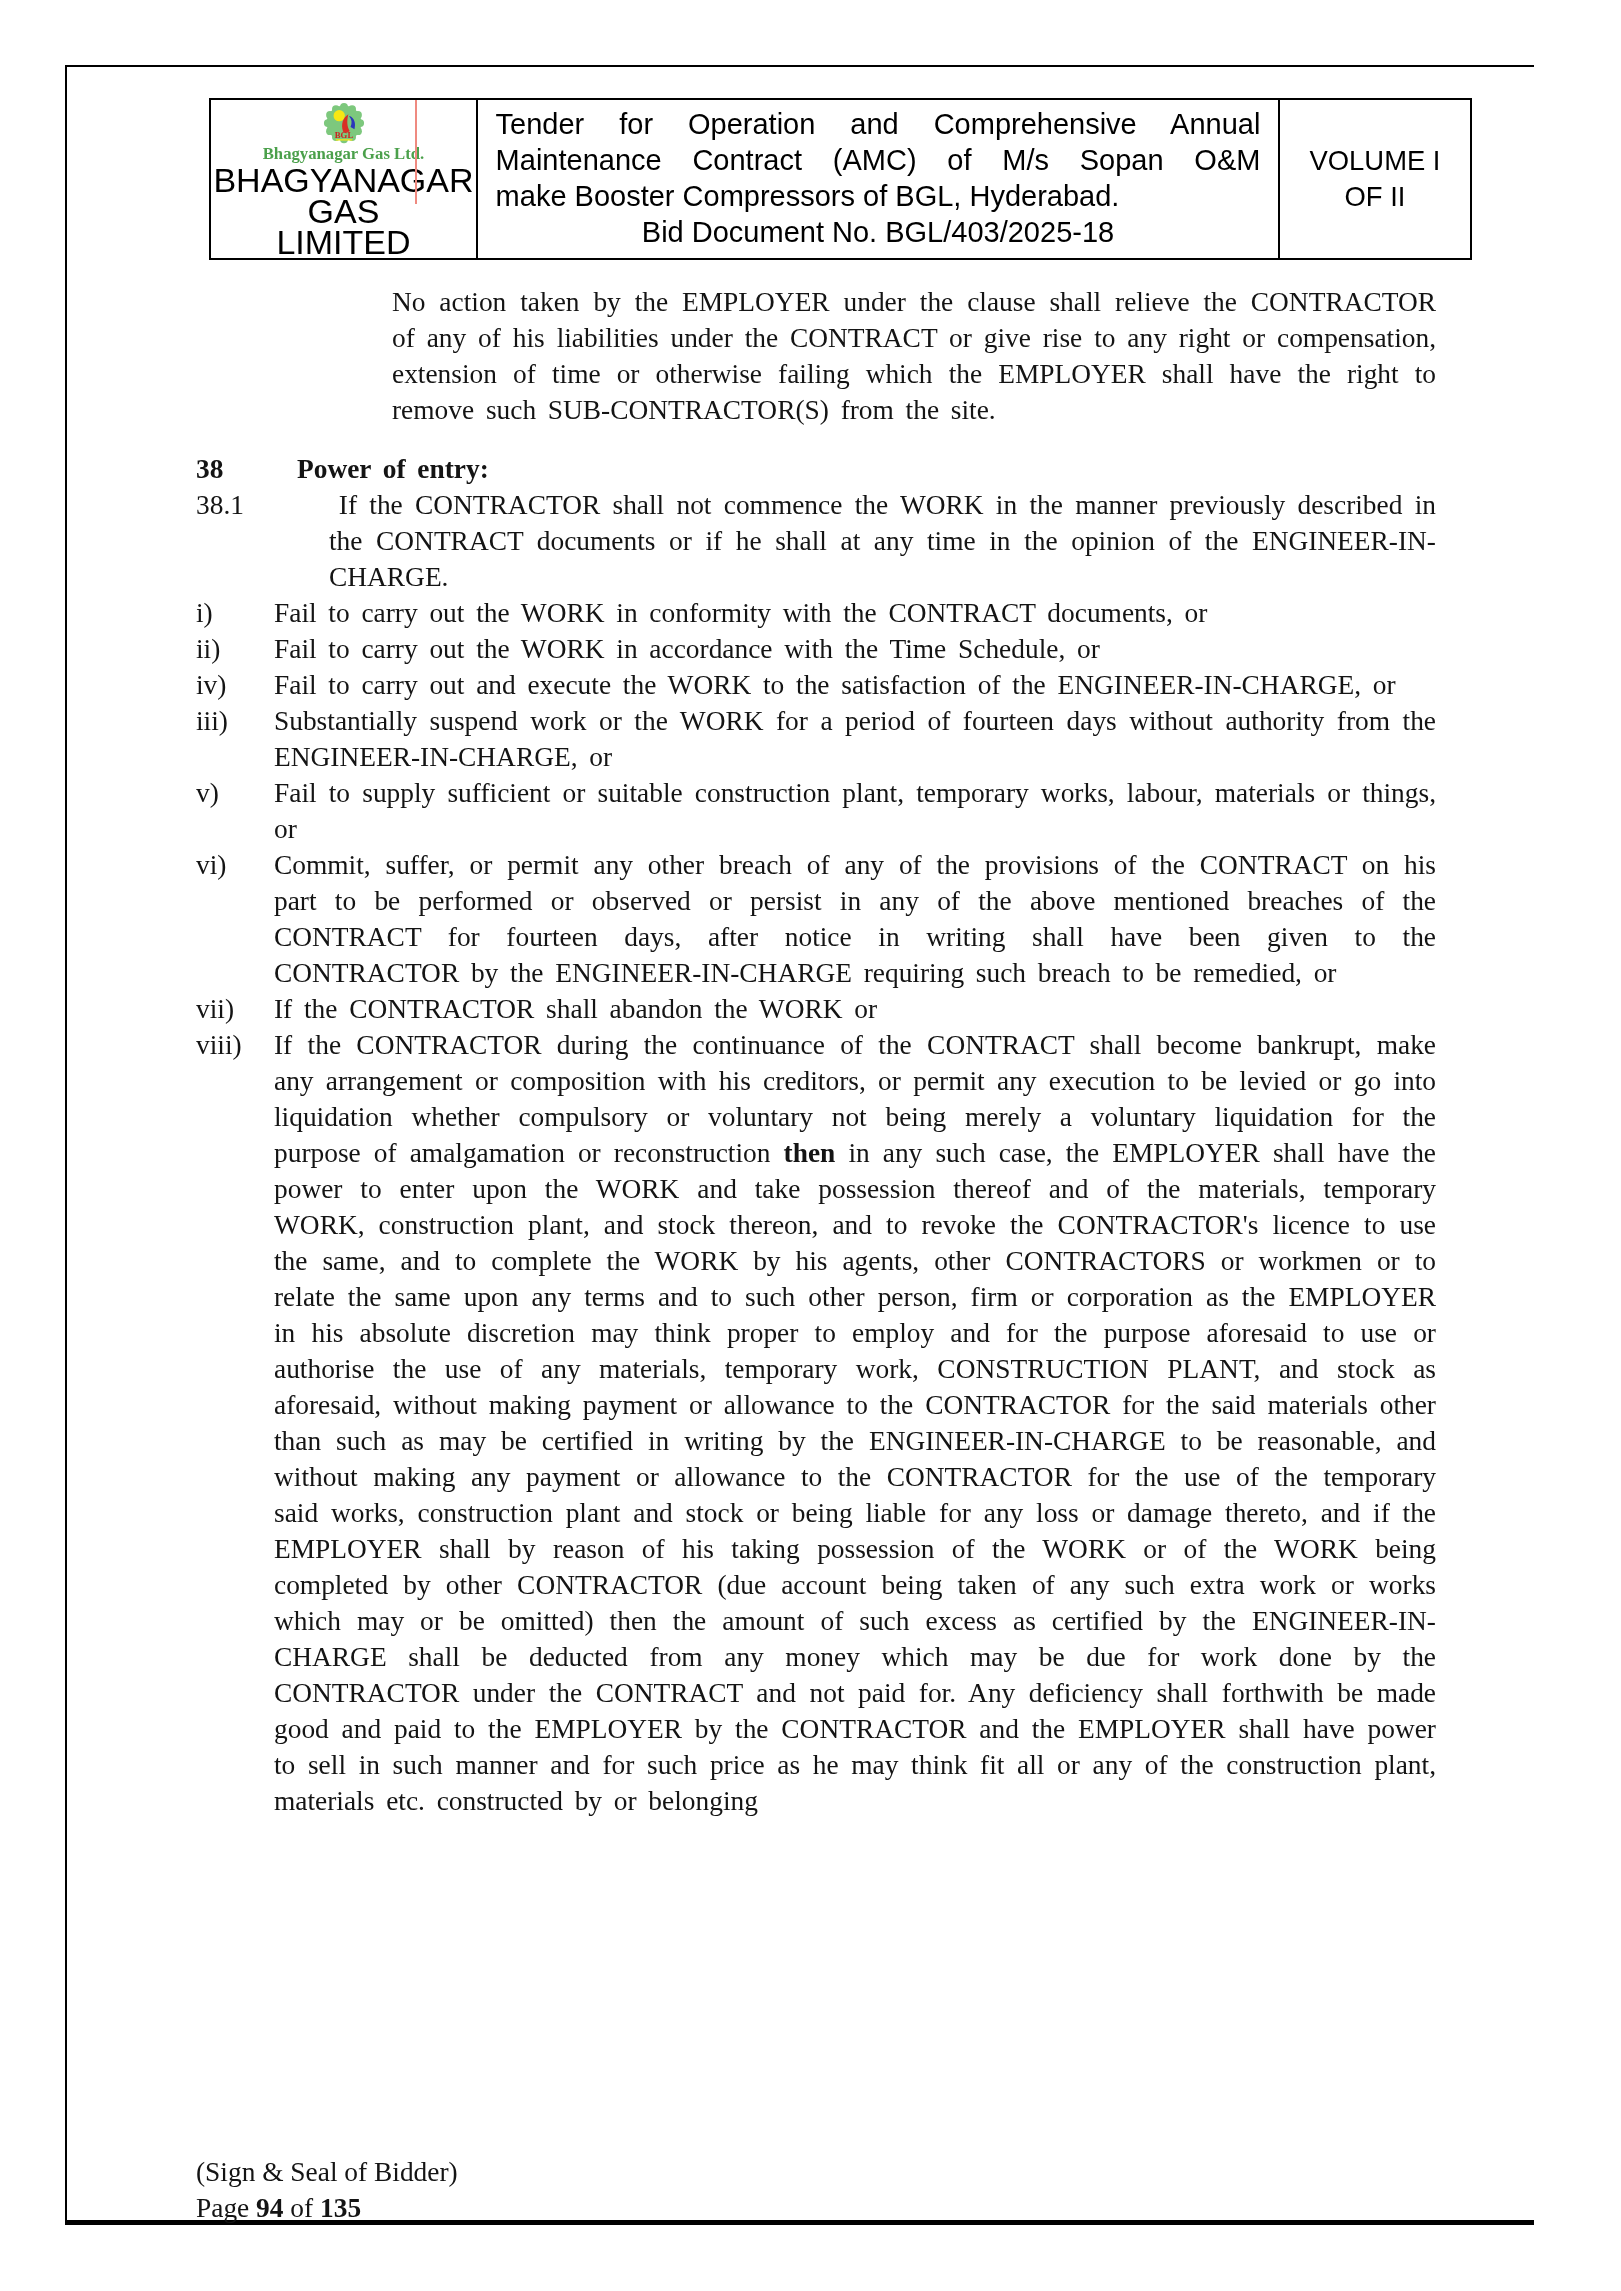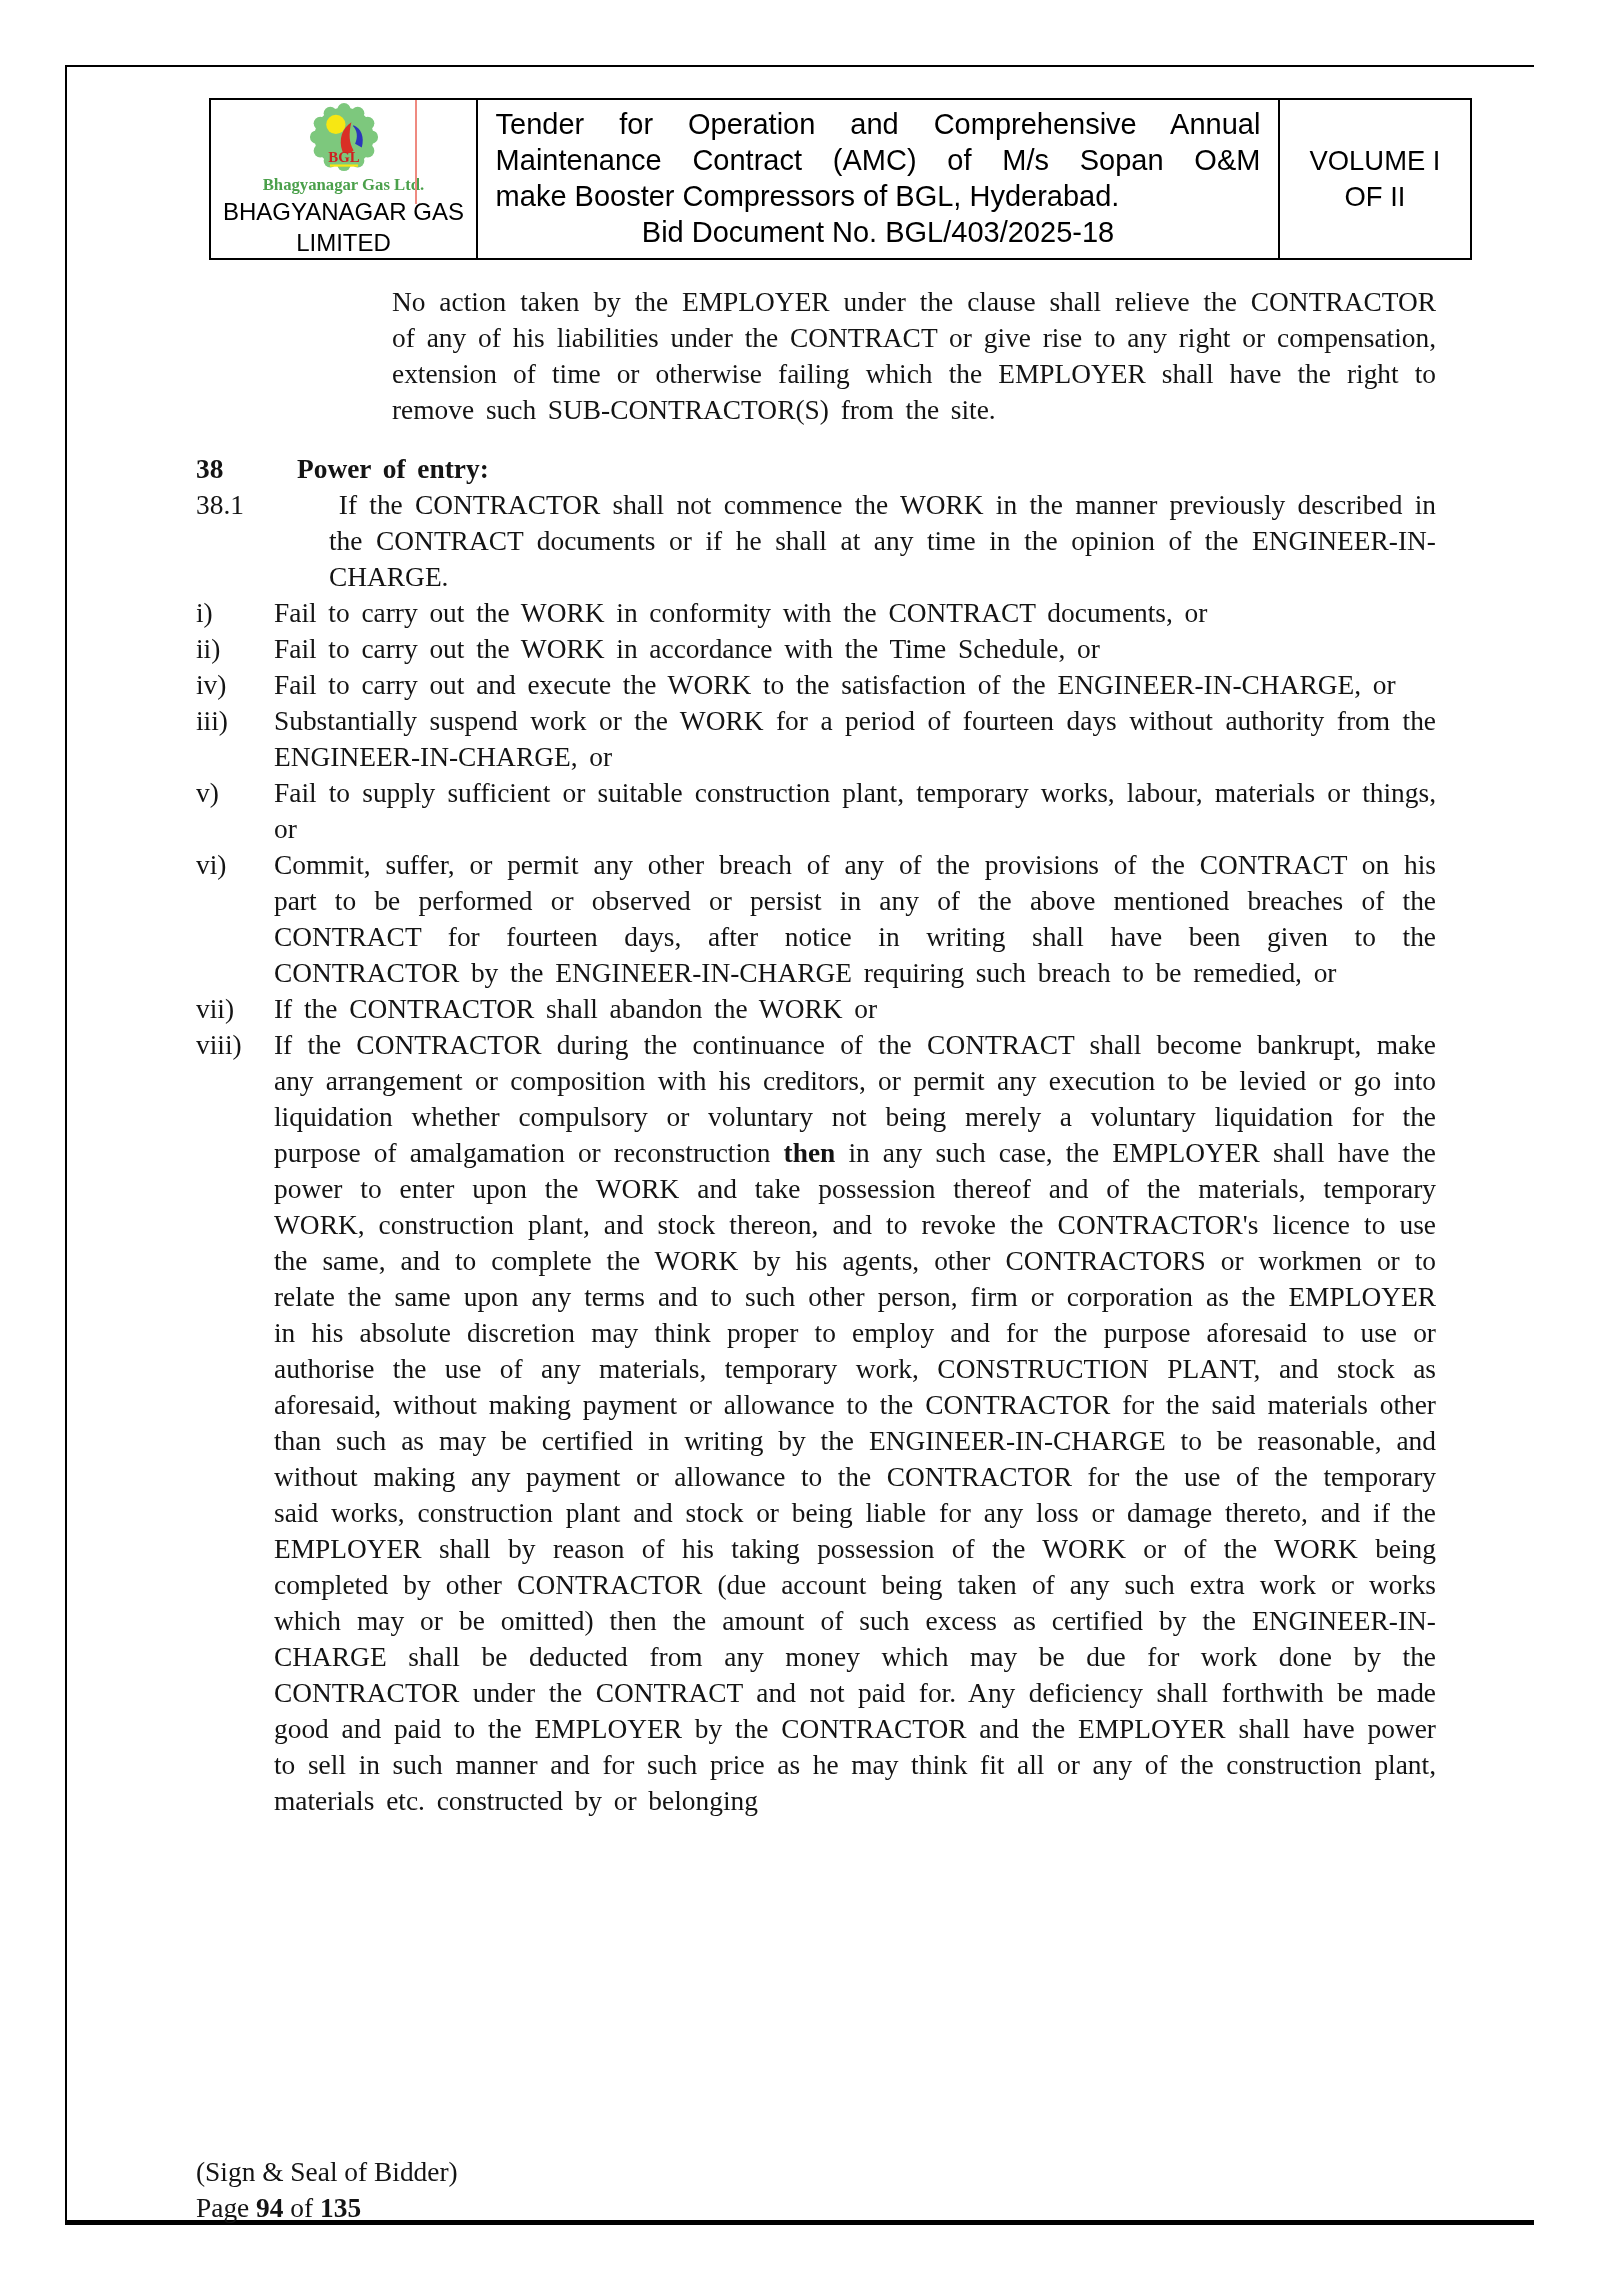--- a/index.html
+++ b/index.html
@@ -18,21 +18,21 @@
   }
   .cell-logo {
     width:267px; border-right:2px solid #000; box-sizing:border-box;
     position:relative; display:flex; flex-direction:column; align-items:center;
     padding-top:2.9px;
   }
   .red-fold-line { position:absolute; left:204px; top:0; width:2px; height:104px; background:#ef8a80; }
   .logo-svg { width:114px; height:94px; display:block; }
   .logo-svg text { fill:#cf2020; font-family:"Liberation Serif", serif; font-weight:bold; }
   .logo-caption { font-size:16.7px; font-weight:bold; color:#4ba04b; line-height:17.6px; margin-top:-2px; }
-  .company-name { font-family:"Liberation Sans", sans-serif; font-size:24px; line-height:31px; color:#000; text-align:center; margin-top:2px; }
+  .company-name { font-family:"Liberation Sans", sans-serif; font-size:34px; line-height:31px; color:#000; text-align:center; margin-top:2px; }
   .cell-title {
     flex:1; box-sizing:border-box; padding:5.9px 17.6px 0 17.6px;
     font-family:"Liberation Sans", sans-serif; font-size:29px; line-height:36px; color:#000;
   }
   .title-line { text-align:justify; text-align-last:justify; }
   .title-line.left { text-align:left; text-align-last:left; }
   .bid-doc { text-align:center; }
   .cell-volume {
     width:192px; border-left:2px solid #000; box-sizing:border-box;
     display:flex; flex-direction:column; align-items:center; justify-content:center;

